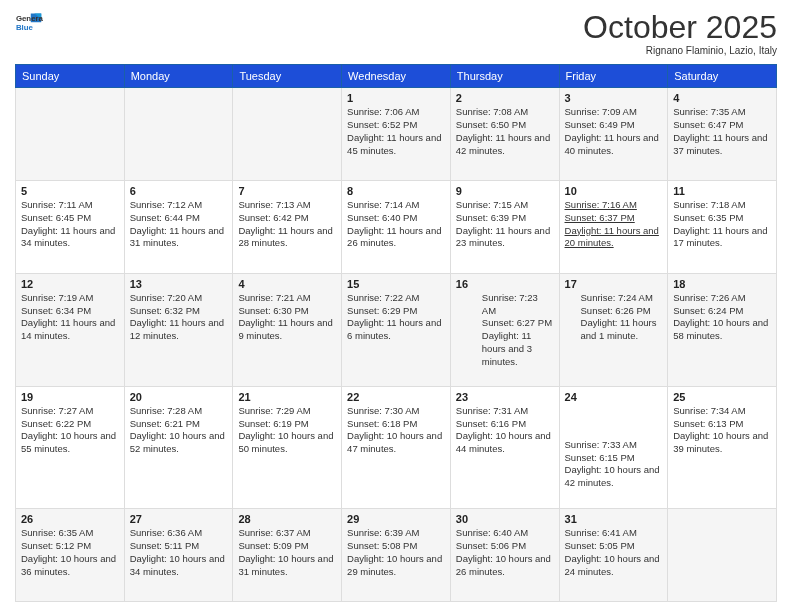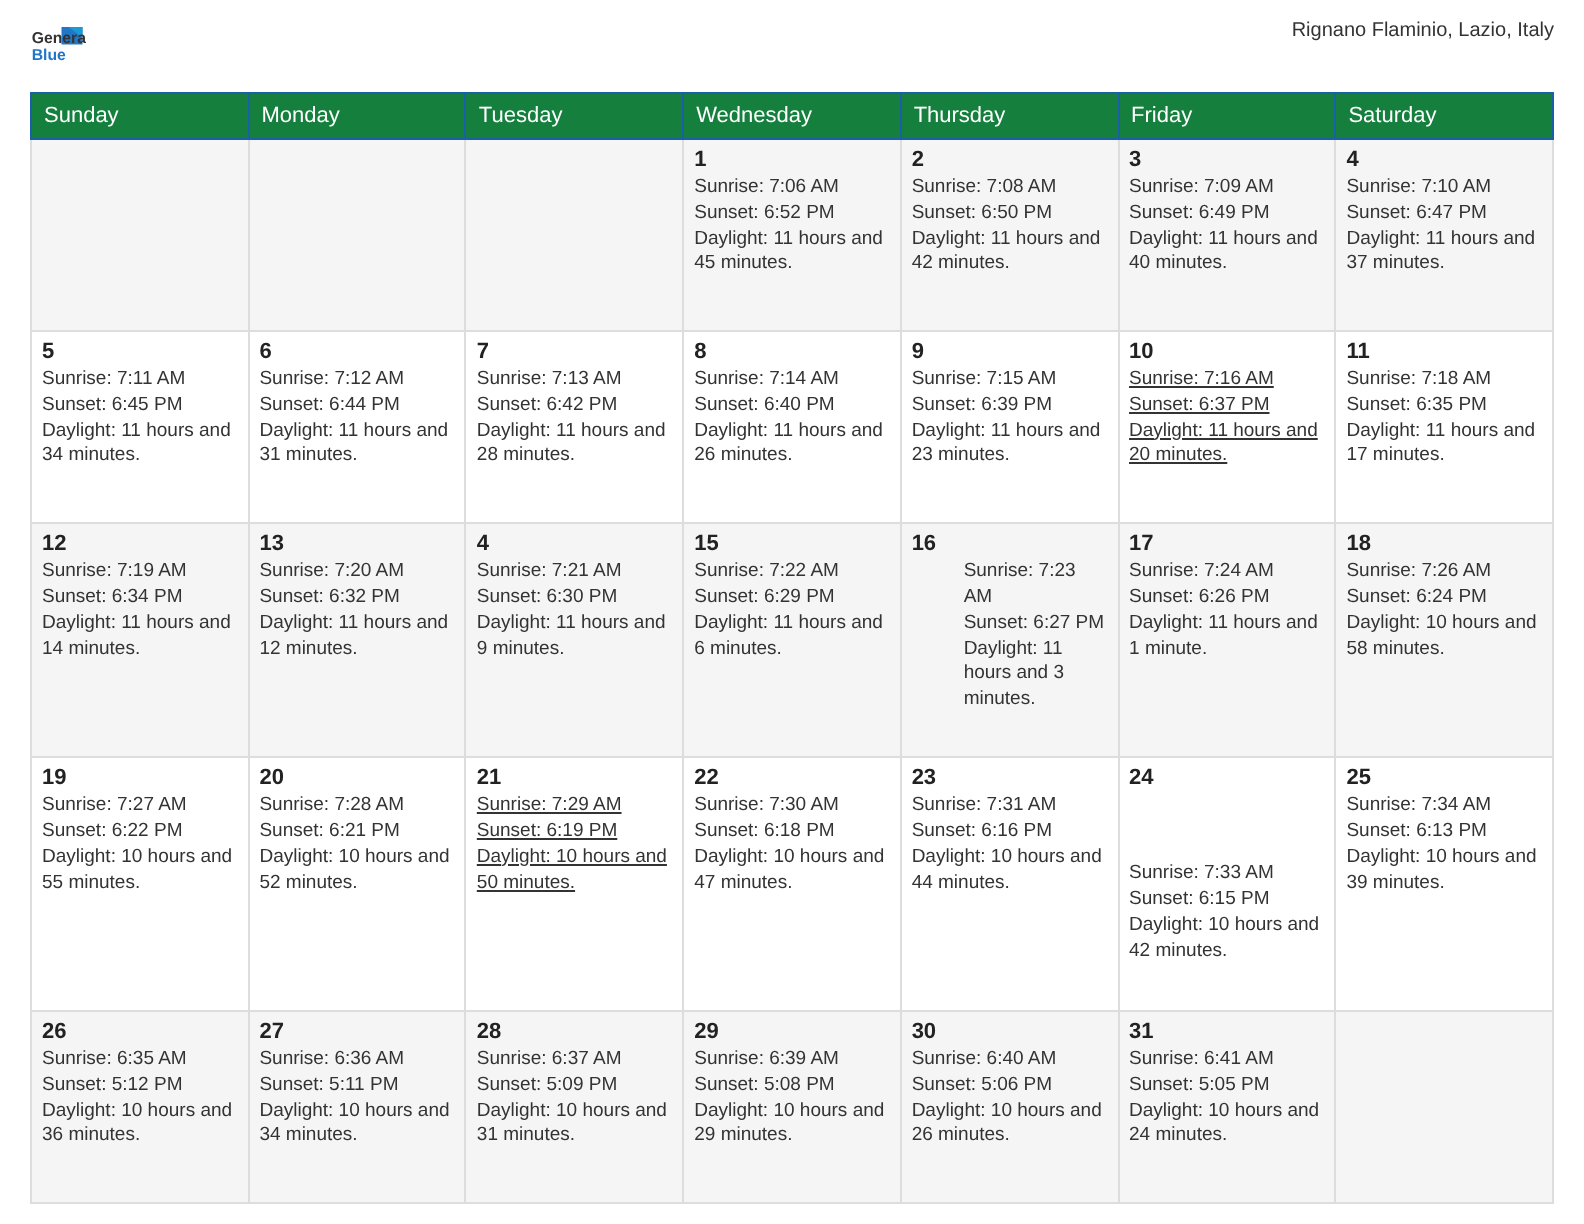--- a/index.html
+++ b/index.html
@@ -47,21 +47,21 @@
     }
     .calendar {
       flex: 1;
       border: 1px solid #ccc;
       border-collapse: collapse;
       width: 100%;
       font-size: 9.5px;
       table-layout: fixed;
     }
     .calendar th {
-      background: #15803d;
+      background: #1d4ed8;
       color: #fff;
       text-align: left;
       padding: 5px 6px;
       font-size: 11px;
       font-weight: normal;
       border: 1px solid #1a60a8;
     }
     .calendar td {
       vertical-align: top;
       padding: 4px 5px;
@@ -97,20 +97,21 @@
     <div class="logo">
       <svg class="logo-icon" viewBox="0 0 32 32">
         <rect x="0" y="0" width="32" height="32" fill="white"></rect>
         <polygon points="18,4 30,4 30,14 18,14" fill="#2176c7"></polygon>
         <polygon points="22,4 30,4 30,10" fill="#1a9ad7"></polygon>
         <text x="1" y="13" font-size="9" font-weight="bold" fill="#333" font-family="Arial">General</text>
         <text x="1" y="23" font-size="9" font-weight="bold" fill="#2176c7" font-family="Arial">Blue</text>
       </svg>
     </div>
     <div class="title-block">
+      <div class="month-title">October 2025</div>
       <div class="location">Rignano Flaminio, Lazio, Italy</div>
     </div>
   </div>
 
   <table class="calendar">
     <thead>
       <tr>
         <th>Sunday</th>
         <th>Monday</th>
         <th>Tuesday</th>
@@ -138,21 +139,21 @@
 Daylight: 11 hours and 42 minutes.</div>
           </td>
           <td>
             <div class="day-num">3</div>
             <div class="day-info" style="white-space: pre-line;">Sunrise: 7:09 AM
 Sunset: 6:49 PM
 Daylight: 11 hours and 40 minutes.</div>
           </td>
           <td>
             <div class="day-num">4</div>
-            <div class="day-info" style="white-space: pre-line;">Sunrise: 7:10 AM
+            <div class="day-info" style="white-space: pre-line;">Sunrise: 7:35 AM
 Sunset: 6:47 PM
 Daylight: 11 hours and 37 minutes.</div>
           </td>
         </tr>
         <tr>
           <td>
             <div class="day-num">5</div>
             <div class="day-info" style="white-space: pre-line;">Sunrise: 7:11 AM
 Sunset: 6:45 PM
 Daylight: 11 hours and 34 minutes.</div>
@@ -220,21 +221,21 @@
 Daylight: 11 hours and 6 minutes.</div>
           </td>
           <td>
             <div class="day-num">16</div>
             <div class="day-info" style="white-space: pre-line; margin-left: 26px;">Sunrise: 7:23 AM
 Sunset: 6:27 PM
 Daylight: 11 hours and 3 minutes.</div>
           </td>
           <td>
             <div class="day-num">17</div>
-            <div class="day-info" style="white-space: pre-line;">Sunrise: 7:24 AM
+            <div class="day-info" style="white-space: pre-line; margin-left: 16px;">Sunrise: 7:24 AM
 Sunset: 6:26 PM
 Daylight: 11 hours and 1 minute.</div>
           </td>
           <td>
             <div class="day-num">18</div>
             <div class="day-info" style="white-space: pre-line;">Sunrise: 7:26 AM
 Sunset: 6:24 PM
 Daylight: 10 hours and 58 minutes.</div>
           </td>
         </tr>
@@ -246,21 +247,21 @@
 Daylight: 10 hours and 55 minutes.</div>
           </td>
           <td>
             <div class="day-num">20</div>
             <div class="day-info" style="white-space: pre-line;">Sunrise: 7:28 AM
 Sunset: 6:21 PM
 Daylight: 10 hours and 52 minutes.</div>
           </td>
           <td>
             <div class="day-num">21</div>
-            <div class="day-info" style="white-space: pre-line; text-decoration: underline;">Sunrise: 7:29 AM
+            <div class="day-info" style="white-space: pre-line;">Sunrise: 7:29 AM
 Sunset: 6:19 PM
 Daylight: 10 hours and 50 minutes.</div>
           </td>
           <td>
             <div class="day-num">22</div>
             <div class="day-info" style="white-space: pre-line;">Sunrise: 7:30 AM
 Sunset: 6:18 PM
 Daylight: 10 hours and 47 minutes.</div>
           </td>
           <td>

